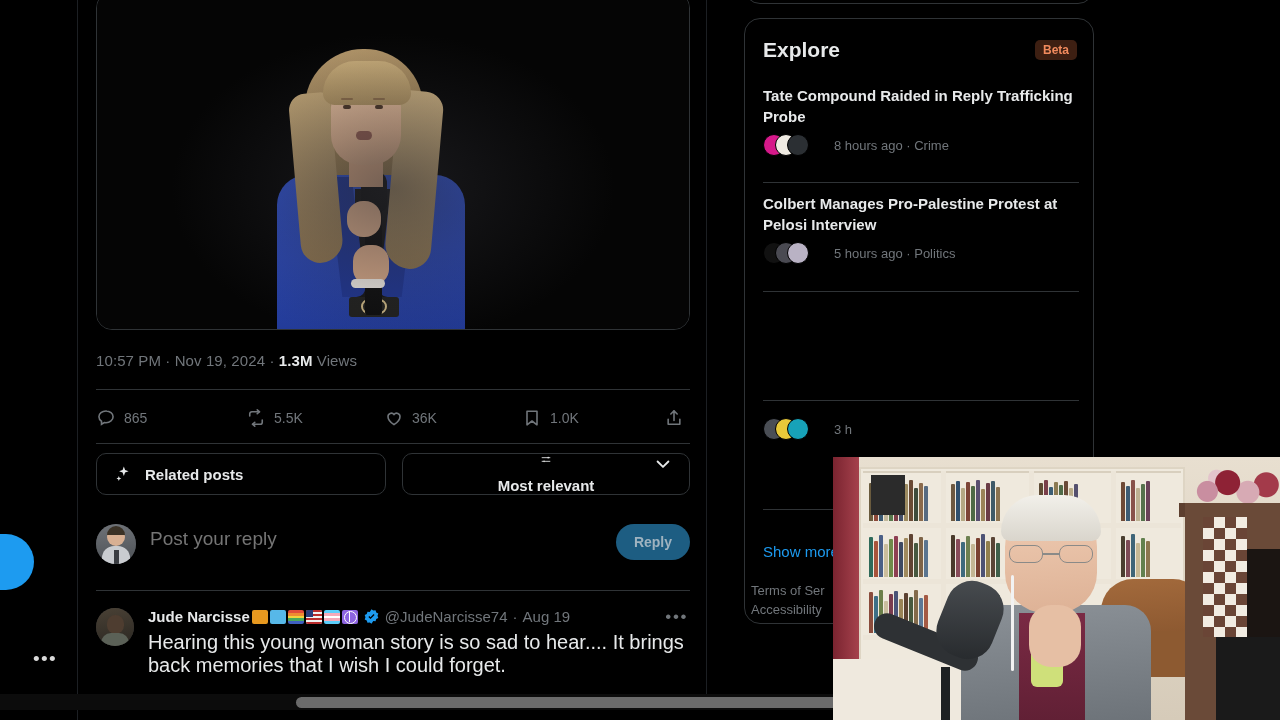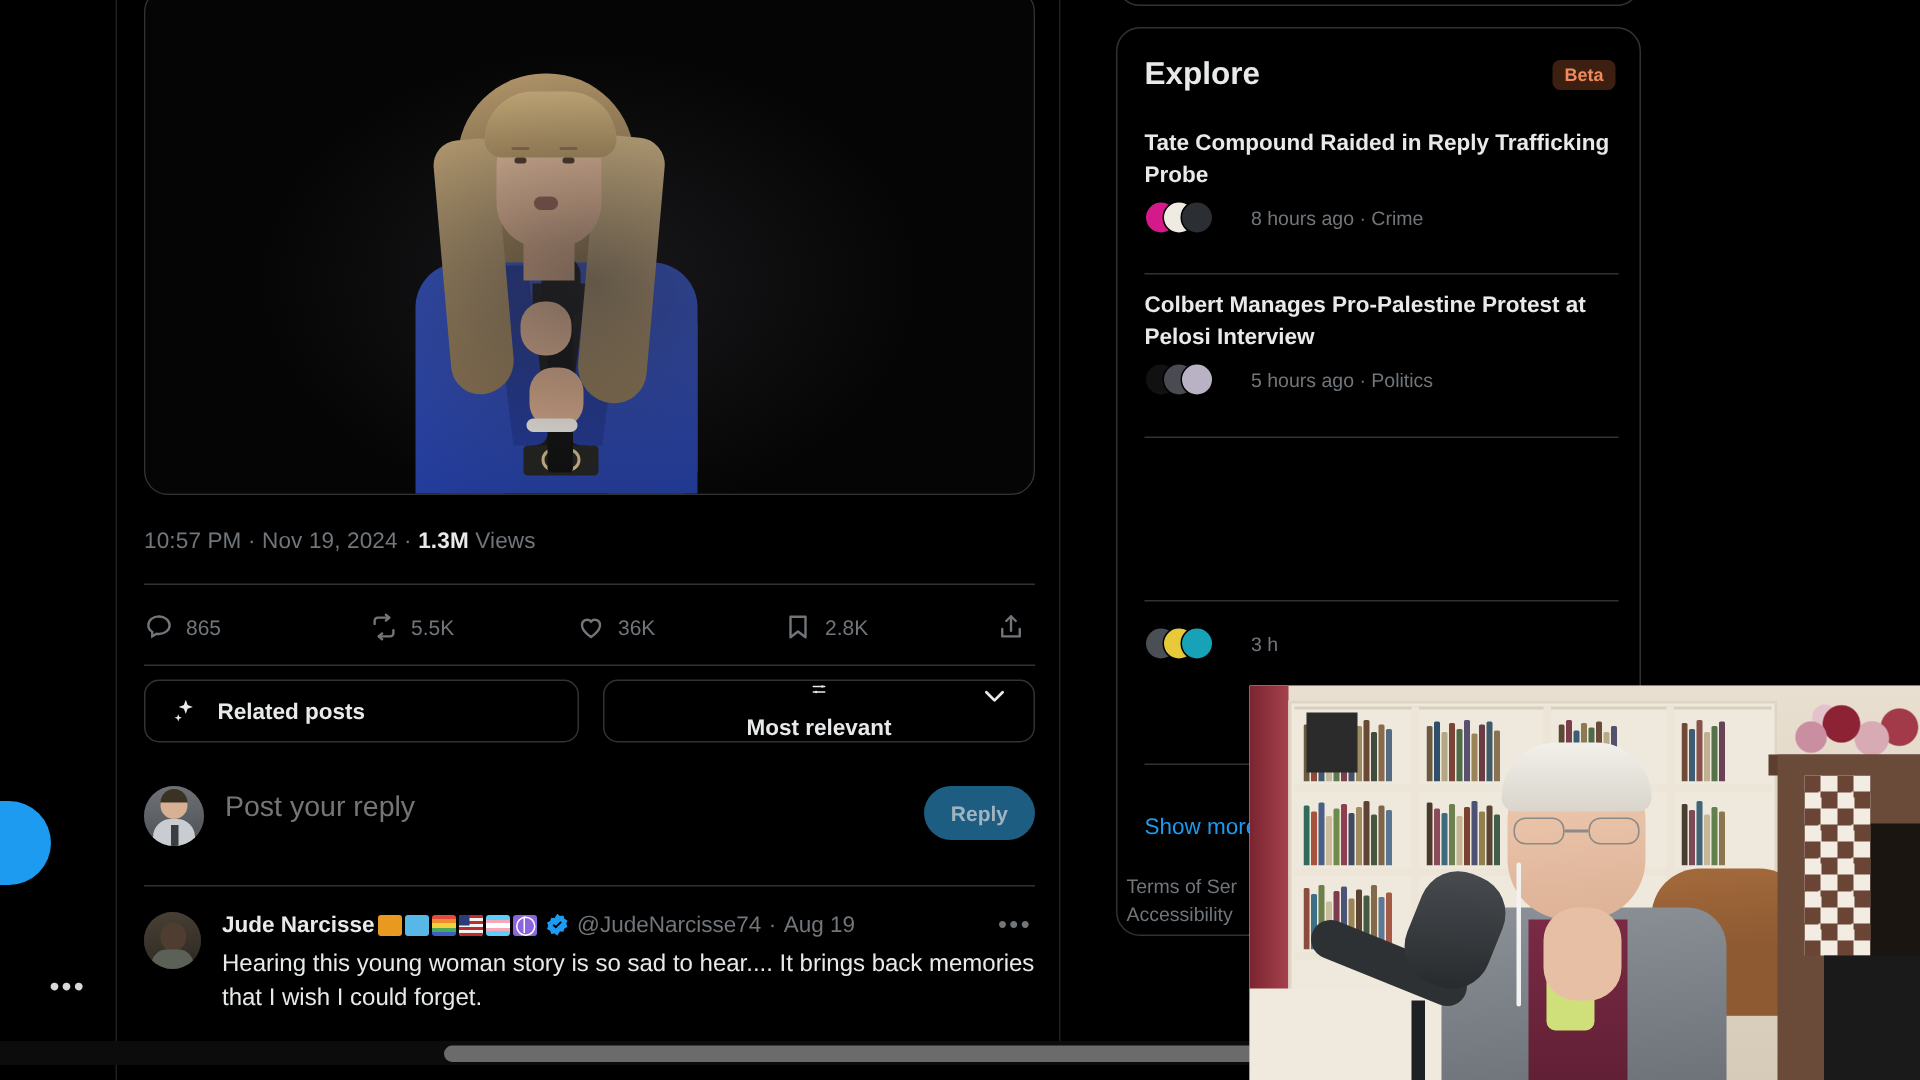--- a/index.html
+++ b/index.html
@@ -231,21 +231,21 @@
     content:""; position:absolute; left:7px; top:1px; width:1.6px; height:11px; background:#fff;
   }
   .verified { margin-left:5px; display:inline-flex; }
   .r-handle { color:#71767b; margin-left:5px; }
   .r-more {
     position:absolute; right:2px; top:8px; color:#71767b;
     font-size:17px; letter-spacing:1.6px; line-height:18px;
   }
   .r-text {
     position:absolute; left:52px; top:31px; width:542px;
-    font-size:16px; line-height:23px; color:#e7e9ea;
+    font-size:20px; line-height:23px; color:#e7e9ea;
   }
 
   
   .right-col { position:absolute; left:707px; top:0; width:573px; height:694px; }
   .card-prev {
     position:absolute; left:37px; top:-52px; width:350px; height:56px;
     border:1px solid #2f3336; border-radius:16px; background:#000;
   }
   .explore-card {
     position:absolute; left:37px; top:18px; width:350px; height:606px;
@@ -451,21 +451,21 @@
       <div class="act like">
         <svg viewBox="0 0 24 24" fill="none" stroke="#71767b" stroke-width="1.9">
           <path d="M12 20s-7.2-4.5-7.2-9.4A4.1 4.1 0 0 1 12 7.7a4.1 4.1 0 0 1 7.2 2.9C19.2 15.5 12 20 12 20z"></path>
         </svg>
         <span class="cnt">36K</span>
       </div>
       <div class="act bk">
         <svg viewBox="0 0 24 24" fill="none" stroke="#71767b" stroke-width="1.9" stroke-linejoin="round">
           <path d="M6 3.8h12v16.4L12 15.6l-6 4.6V3.8z"></path>
         </svg>
-        <span class="cnt">2.8K</span>
+        <span class="cnt">1.0K</span>
       </div>
       <div class="act share">
         <svg viewBox="0 0 24 24" fill="none" stroke="#71767b" stroke-width="1.9" stroke-linecap="round" stroke-linejoin="round">
           <path d="M12 15V3.5"></path>
             <path d="M8.2 7.2L12 3.4l3.8 3.8"></path>
           <path d="M5 13.5v6h14v-6"></path>
         </svg>
       </div>
     </div>
 

